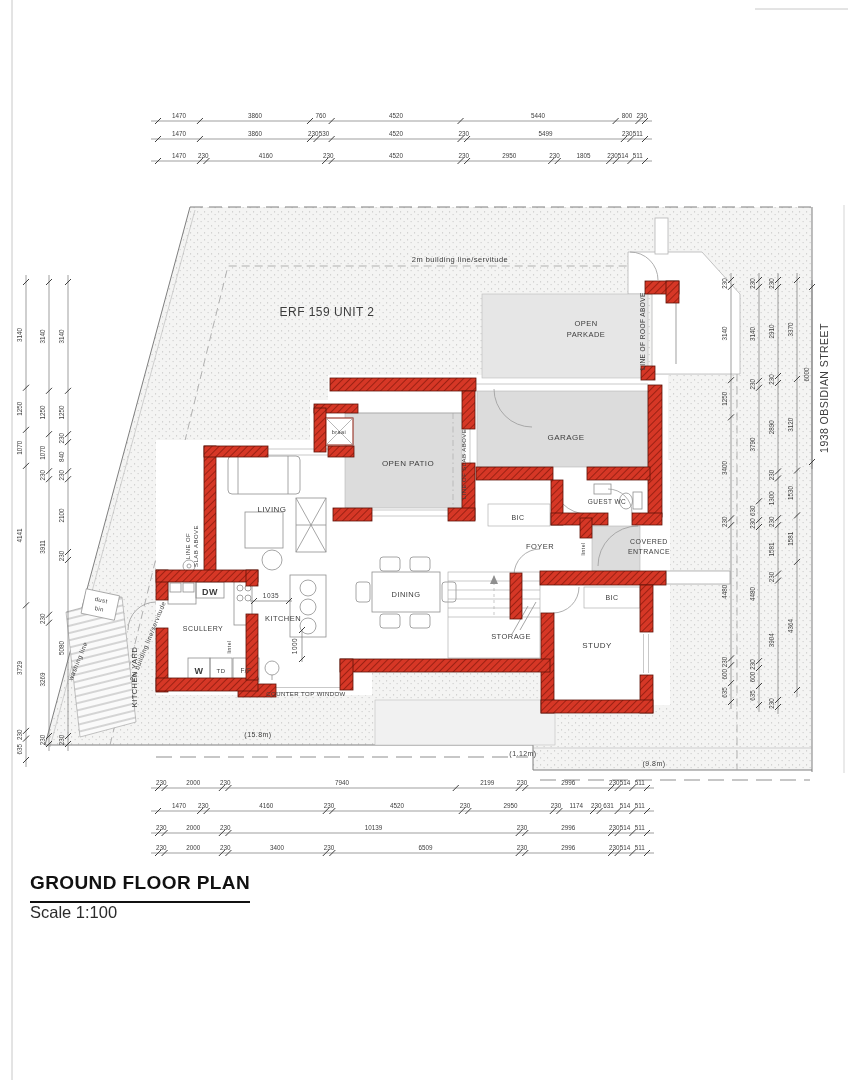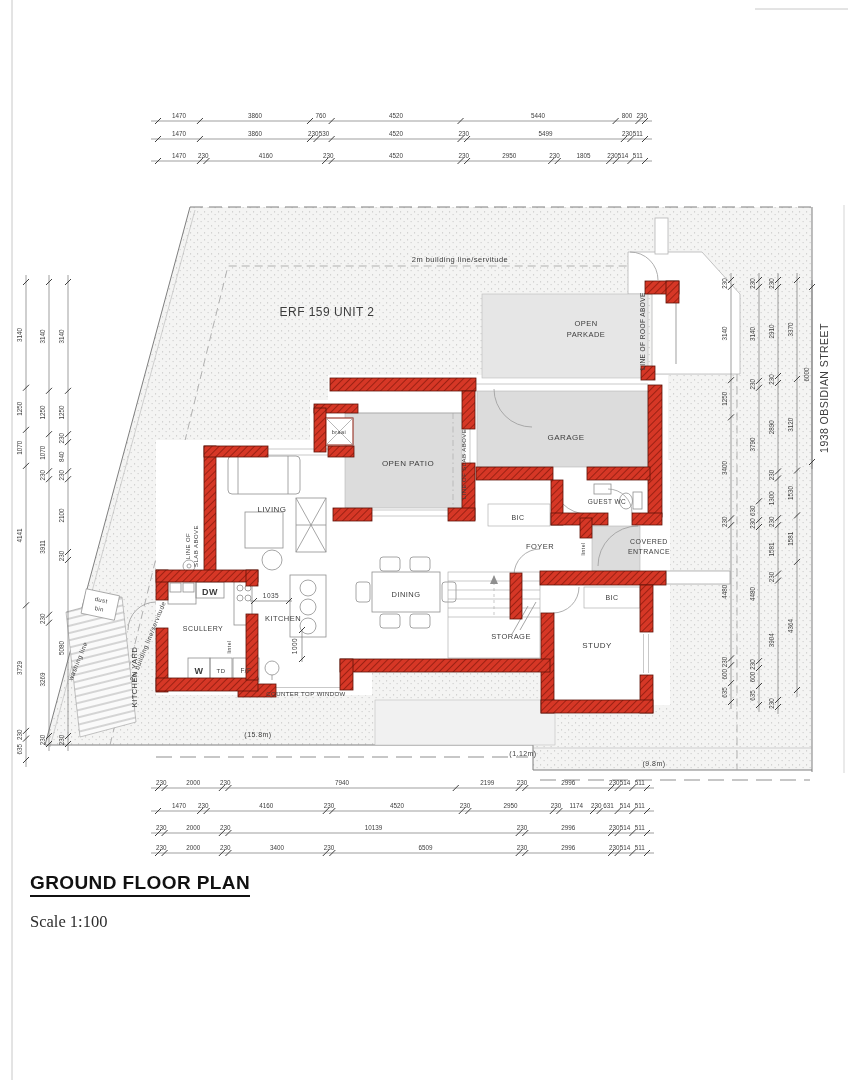--- a/index.html
+++ b/index.html
@@ -17,22 +17,22 @@
   .door{fill:none;stroke:#9a9a9a;stroke-width:0.8;}
   .bound{stroke:#7f7f7f;stroke-width:1;fill:none;}
   .bound2{stroke:#ababab;stroke-width:0.5;fill:none;}
   .bline{stroke:#a8a8a8;stroke-width:0.9;fill:none;stroke-dasharray:8 5;}
   .dashtop{stroke:#7f7f7f;stroke-width:1;fill:none;stroke-dasharray:13 6;}
   .streetdash{stroke:#8f8f8f;stroke-width:1.1;fill:none;stroke-dasharray:16 8;}
   .white{fill:#ffffff;stroke:none;}
   .frame{stroke:#c8c8c8;stroke-width:1;}
   #title-block{position:absolute;left:30px;top:872px;}
   #title-block .head{display:inline-block;font-size:19px;font-weight:bold;color:#111;
-     letter-spacing:.4px;border-bottom:2.5px solid #111;padding-bottom:1px;}
-  #title-block .scale{font-size:16.5px;color:#2c2c2c;margin-top:15px;font-family:Liberation Serif, serif;}
+     letter-spacing:.4px;border-bottom:2.5px solid #111;padding-bottom:7px;}
+  #title-block .scale{font-size:16.5px;color:#2c2c2c;margin-top:0;}
 </style>
 </head>
 <body>
 
 <svg width="848" height="1080" viewBox="0 0 848 1080">
   <defs>
     <pattern id="wallhatch" width="5" height="5" patternUnits="userSpaceOnUse" patternTransform="rotate(45)">
       <rect width="5" height="5" fill="#d63726"></rect>
       <line x1="0" y1="0" x2="0" y2="5" stroke="#8c1b0d" stroke-width="1.6"></line>
     </pattern>

